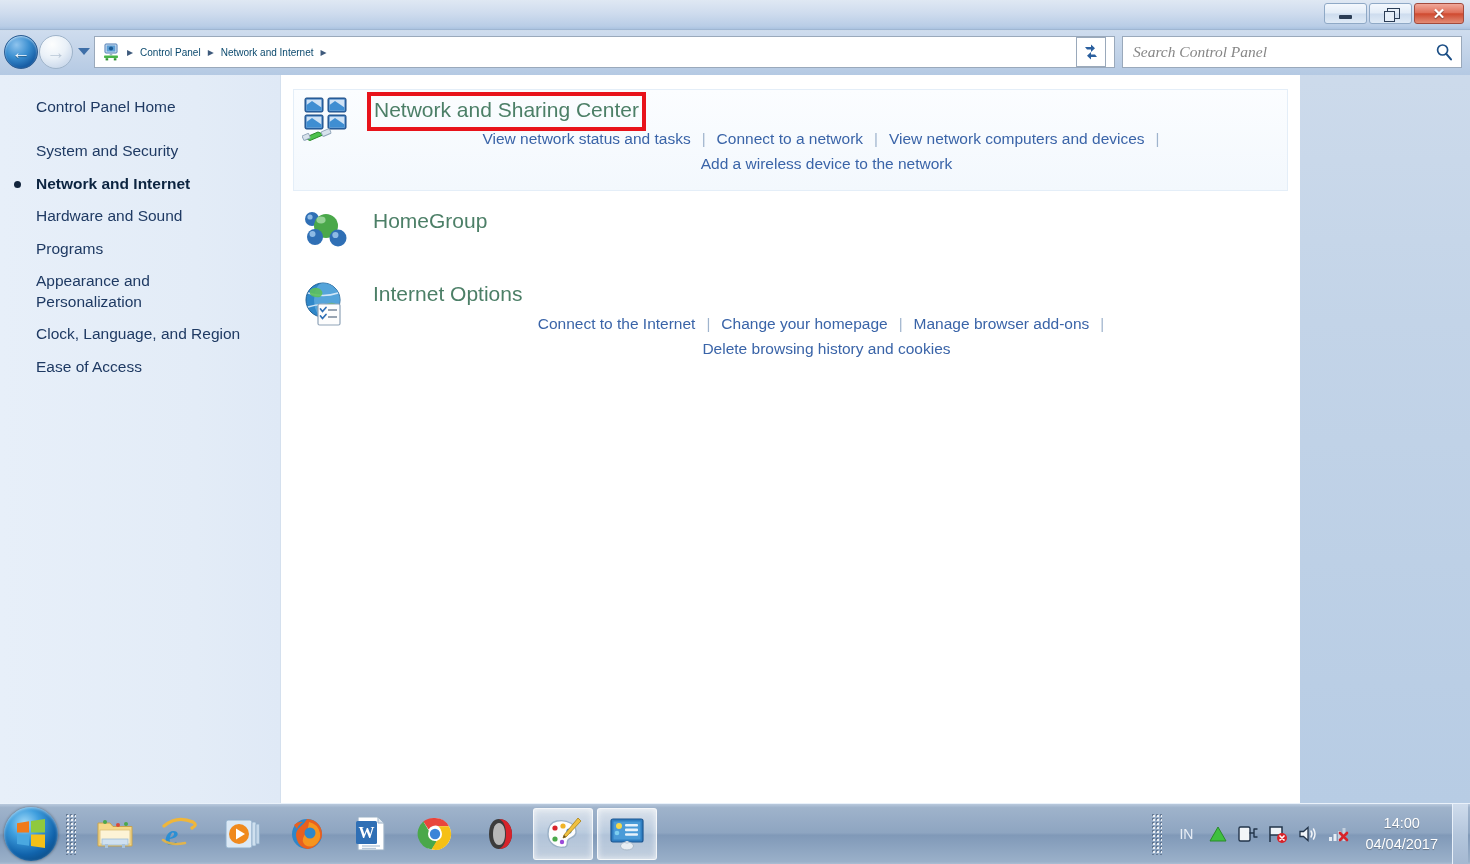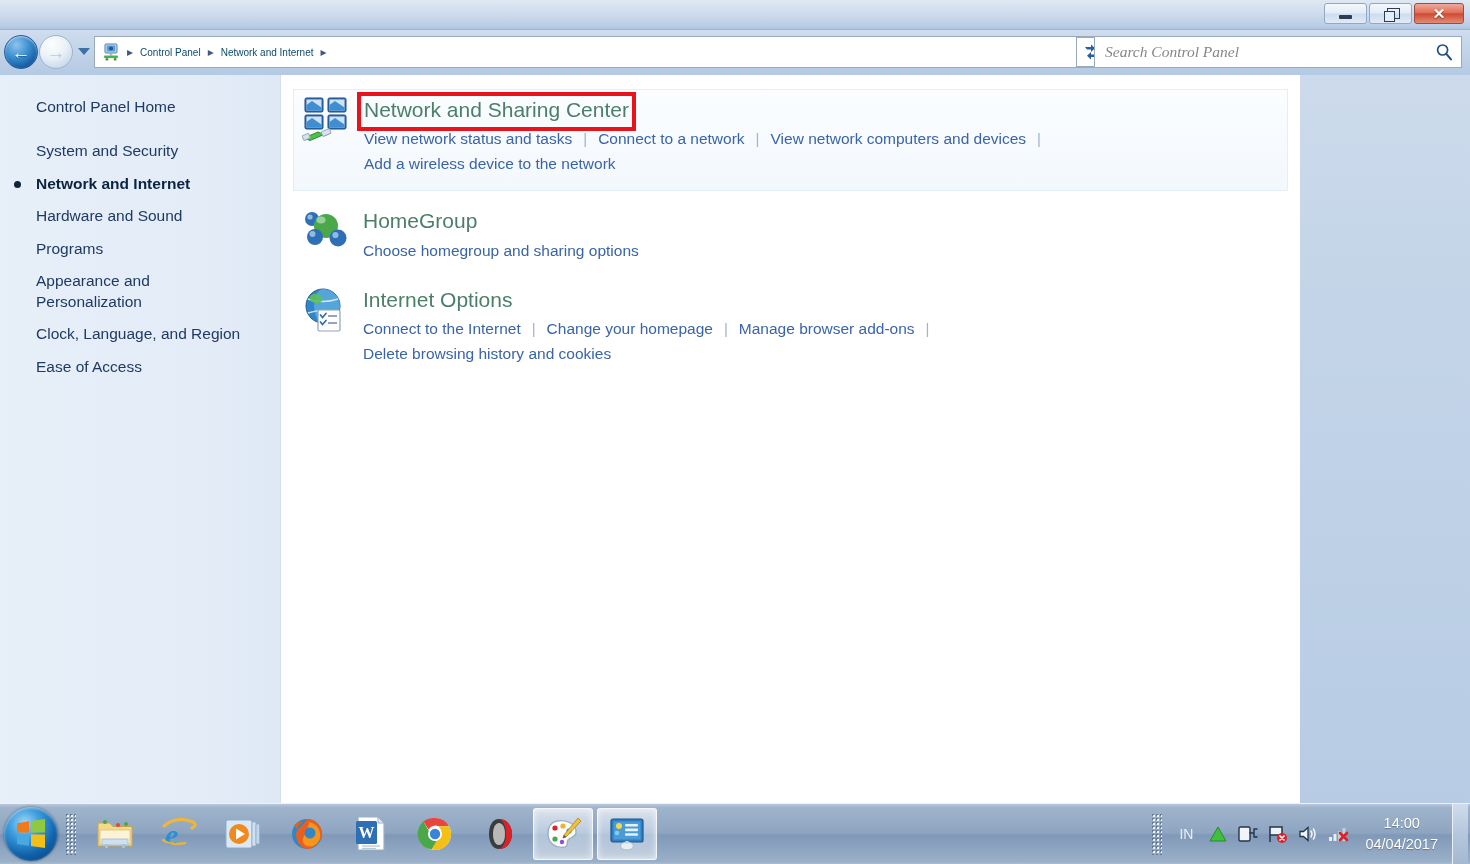--- a/index.html
+++ b/index.html
@@ -108,21 +108,21 @@
   #histdrop {
     width: 26px; height: 30px; display: flex; align-items: center; justify-content: center;
     cursor: default;
   }
   .tri-down-sm {
     width: 0; height: 0; border-left: 5px solid transparent; border-right: 5px solid transparent;
     border-top: 6px solid #17324f;
   }
 
   #searchbox {
-    position: absolute; right: 8px; top: 5px; width: 368px; height: 32px;
+    position: absolute; right: 8px; top: 5px; width: 340px; height: 32px;
     background: #ffffff; border: 1px solid #9aa9bb;
     display: flex; align-items: center;
   }
   #searchinput {
     flex: 1; border: 0; outline: 0; height: 100%;
     font-family: "Liberation Serif", serif; font-style: italic;
     font-size: 15.5px; color: #868686; padding-left: 10px; background: transparent;
   }
   #searchinput::placeholder { color: #868686; opacity: 1; }
   #searchicon { width: 34px; display: flex; align-items: center; justify-content: center; cursor: default; }
@@ -148,41 +148,41 @@
     content: ""; position: absolute; left: 14px; top: 13px;
     width: 7px; height: 7px; border-radius: 50%; background: #12243c;
   }
 
   #content {
     position: absolute; left: 281px; top: 0; right: 0; height: 728px;
     background: #ffffff; padding: 14px 12px 0 12px;
   }
 
   .cat {
-    position: relative; display: flex; padding: 6px 8px 10px 8px;
+    position: relative; display: flex; padding: 6px 8px 10px 8px; gap: 10px;
   }
   .cat.highlighted-panel {
     background: linear-gradient(to bottom, #fbfdff 0%, #f3f8fd 100%);
     border: 1px solid #e4eef8;
     padding-bottom: 14px;
   }
   .cat-icon {
     flex: 0 0 auto; width: 54px; height: 50px; position: relative; margin-right: 8px;
   }
   .cat-body { flex: 1 1 auto; min-width: 0; padding-top: 2px; }
   .cat-title {
     font-size: 21px; color: #4c7f67; line-height: 1.15; margin-bottom: 4px;
     display: inline-block; cursor: default;
   }
   .cat-title-wrap { position: relative; display: inline-block; }
   .redbox {
     position: absolute; left: -7px; top: -6px; right: -7px; bottom: -5px;
     border: 4px solid #e8131b; pointer-events: none;
   }
-  .linkrow { display: flex; flex-wrap: wrap; align-items: baseline; width: 100%; }
+  .linkrow { display: flex; flex-wrap: wrap; align-items: baseline; width: 100%; justify-content: center; }
   .link {
     font-size: 15.5px; color: #3a64a8; line-height: 1.62; cursor: default; white-space: nowrap;
   }
   .sep {
     color: #9fb4cd; font-size: 15px; padding: 0 11px; user-select: none;
   }
 
   
   #taskbar {
     position: absolute; left: 0; top: 803px; width: 1470px; height: 61px;
@@ -392,23 +392,20 @@
             <circle cx="14" cy="30" r="8" fill="#2f6fb5"></circle>
             <circle cx="11.5" cy="27" r="3" fill="#9fc8ec" opacity="0.85"></circle>
             <circle cx="37" cy="31" r="8.5" fill="#2f6fb5"></circle>
             <circle cx="34.4" cy="28" r="3.1" fill="#9fc8ec" opacity="0.85"></circle>
           </svg>
         </div>
         <div class="cat-body">
           <div class="cat-title-wrap">
             <span class="cat-title">HomeGroup</span>
           </div>
-          <div class="linkrow">
-            <span class="link">Choose homegroup and sharing options</span>
-          </div>
         </div>
       </div>
 
       <div class="cat" style="margin-top:7px">
         <div class="cat-icon">
           <svg width="50" height="48" viewBox="0 0 50 48">
             <circle cx="22" cy="20" r="17" fill="#2f87c9" stroke="#1d5f96" stroke-width="1"></circle>
             <path d="M22 3 a17 17 0 0 1 0 34 a9 17 0 0 1 0 -34 Z" fill="#6fb8e6" opacity="0.6"></path>
             <path d="M7 13 Q22 18 37 13" stroke="#e6f2fb" stroke-width="1.4" fill="none" opacity="0.85"></path>
             <path d="M7 27 Q22 22 37 27" stroke="#e6f2fb" stroke-width="1.4" fill="none" opacity="0.85"></path>

